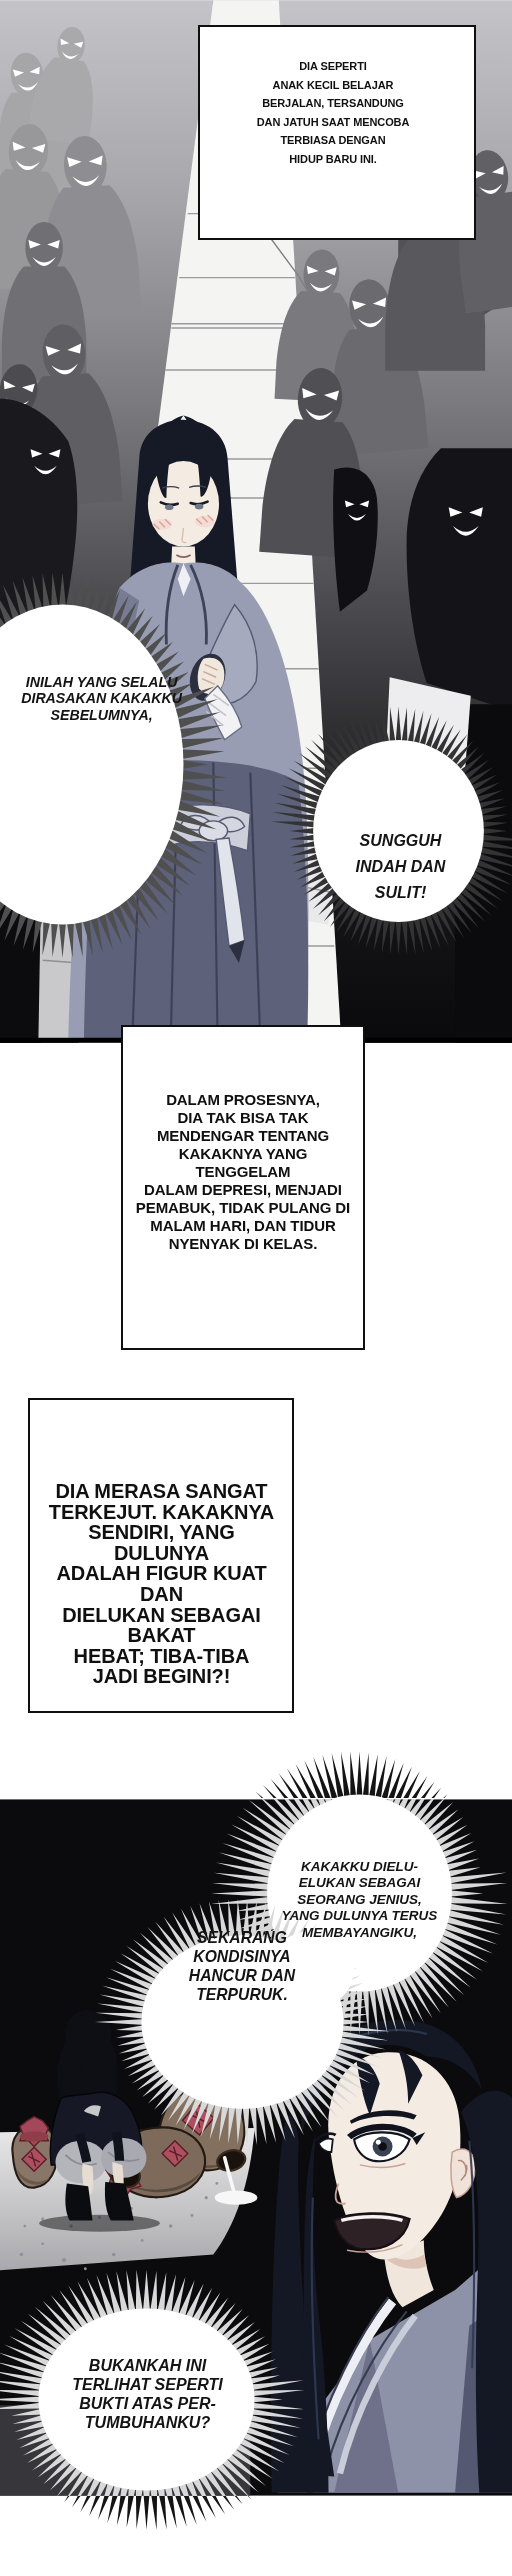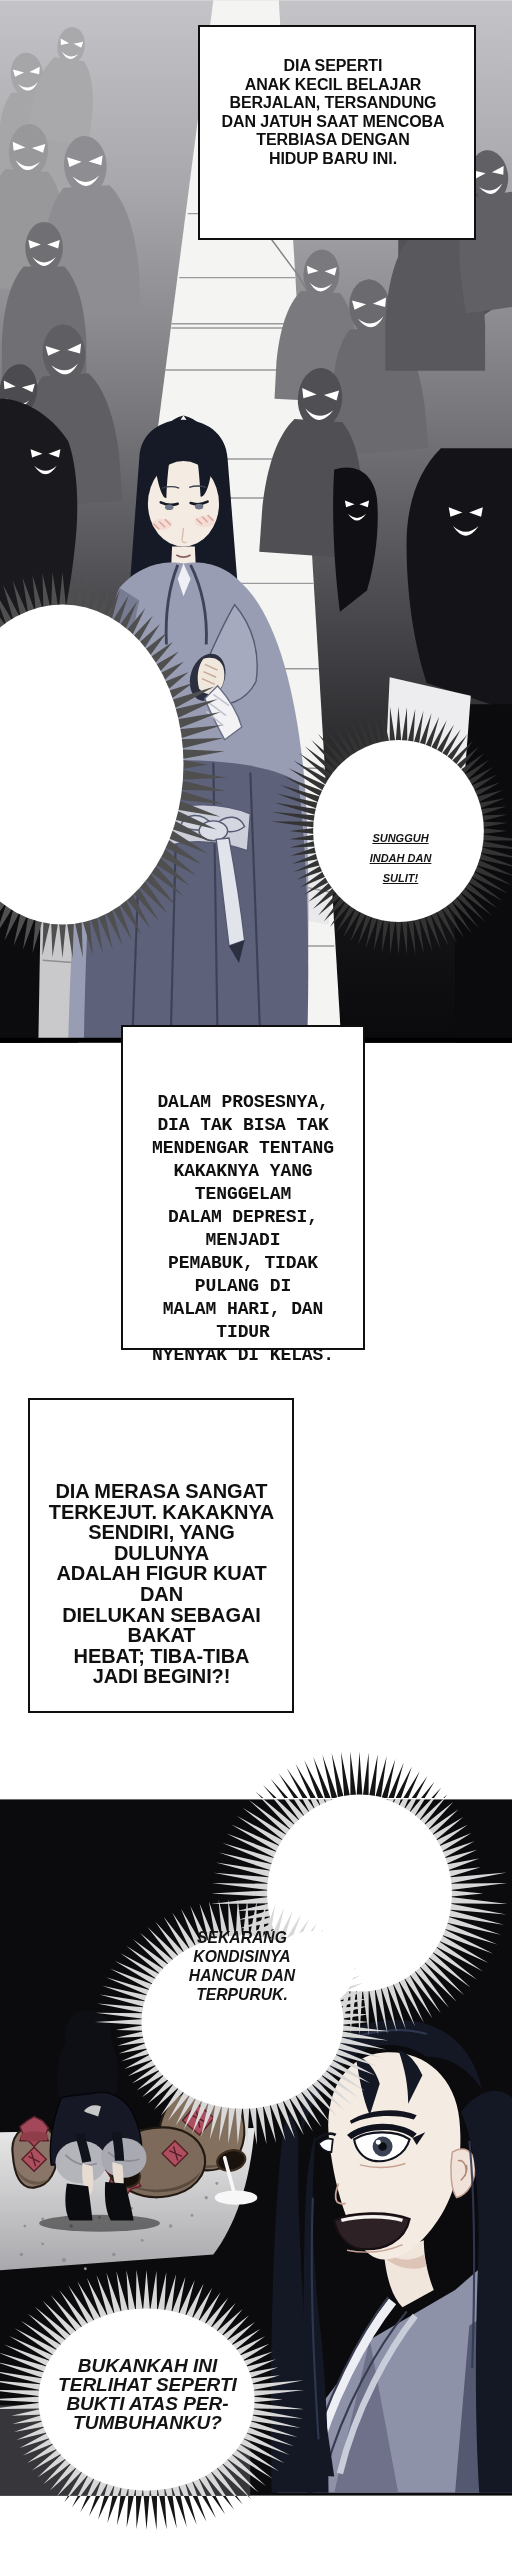--- a/index.html
+++ b/index.html
@@ -209,46 +209,49 @@
         <ellipse cx="300" cy="1168" rx="20" ry="14" fill="#dadce6" stroke="#565a72" stroke-width="2"></ellipse>
         <path d="M304,1180 C310,1230 316,1280 322,1330 L344,1322 C338,1270 330,1222 322,1178 Z" fill="#e2e4ec" stroke="#565a72" stroke-width="2"></path>
         <polygon points="322,1330 344,1322 336,1354" fill="#2b2f3f"></polygon>
       </g>
 
       <rect x="0" y="1459" width="720" height="7" fill="#000000"></rect>
     </svg>
   </section>
 
   <div class="caption-box" style="left:198px;top:25px;width:278px;height:215px;"></div>
-  <div class="cap-text" style="left:212px;top:57px;width:242px;font-size:16px;line-height:18.5px;">DIA SEPERTI
+  <div class="cap-text" style="left:212px;top:57px;width:242px;font-size:11px;line-height:18.5px;">DIA SEPERTI
 ANAK KECIL BELAJAR
 BERJALAN, TERSANDUNG
 DAN JATUH SAAT MENCOBA
 TERBIASA DENGAN
 HIDUP BARU INI.</div>
 
   <div class="burst-wrap" style="left:-107px;top:556px;">
     <svg class="burst-svg" viewBox="0 0 476 586" width="339" height="417">
         <polygon points="442.1,293.0 402.0,300.1 468.9,311.7 401.3,314.3 466.8,330.3 399.9,328.4 463.7,348.6 397.8,342.3 459.7,366.6 395.0,356.0 454.7,384.2 391.5,369.5 448.9,401.4 387.4,382.6 442.1,418.0 382.7,395.4 434.6,434.0 377.3,407.7 426.2,449.3 371.3,419.5 417.1,463.9 364.8,430.7 407.2,477.7 357.7,441.4 396.7,490.6 350.1,451.5 385.6,502.7 342.1,460.8 373.9,513.7 333.6,469.5 361.7,523.8 324.6,477.4 349.0,532.9 315.3,484.5 335.9,540.8 305.7,490.8 322.5,547.7 295.8,496.2 308.7,553.5 285.6,500.8 294.8,558.1 275.3,504.5 280.7,561.6 264.7,507.2 266.5,563.9 254.1,509.1 252.2,565.0 243.4,510.0 238.0,565.0 232.6,510.0 223.9,563.7 221.9,509.1 209.8,561.4 211.3,507.2 196.0,557.9 200.7,504.5 182.5,553.3 190.4,500.8 169.3,547.6 180.2,496.2 156.4,540.8 170.3,490.8 144.0,533.0 160.7,484.5 132.0,524.2 151.4,477.4 120.6,514.4 142.4,469.5 109.7,503.8 133.9,460.8 99.5,492.3 125.9,451.5 89.9,480.0 118.3,441.4 81.0,466.9 111.2,430.7 72.8,453.2 104.7,419.5 65.4,438.9 98.7,407.7 58.8,424.0 93.3,395.4 53.0,408.6 88.6,382.6 48.0,392.8 84.5,369.5 43.8,376.6 81.0,356.0 40.6,360.1 78.2,342.3 10.8,348.9 76.1,328.4 8.9,330.3 74.7,314.3 8.1,311.7 74.0,300.1 8.2,293.0 74.0,285.9 9.3,274.4 74.7,271.7 11.4,256.0 76.1,257.6 14.5,237.8 78.2,243.7 18.4,219.9 81.0,230.0 23.4,202.5 84.5,216.5 29.2,185.4 88.6,203.4 35.8,169.0 93.3,190.6 43.3,153.1 98.7,178.3 51.6,137.9 104.7,166.5 60.7,123.4 111.2,155.3 70.4,109.8 118.3,144.6 80.8,96.9 125.9,134.5 91.9,85.0 133.9,125.2 103.4,74.0 142.4,116.5 115.6,64.0 151.4,108.6 128.1,55.0 160.7,101.5 141.1,47.1 170.3,95.2 154.4,40.3 180.2,89.8 168.0,34.6 190.4,85.2 181.8,30.0 200.7,81.5 195.7,26.6 211.3,78.8 209.8,24.3 221.9,76.9 223.9,23.2 232.6,76.0 238.0,23.2 243.4,76.0 252.0,24.4 254.1,76.9 265.9,26.8 264.7,78.8 279.5,30.3 275.3,81.5 292.9,34.9 285.6,85.2 306.0,40.5 295.8,89.8 318.7,47.3 305.7,95.2 331.0,55.0 315.3,101.5 342.9,63.7 324.6,108.6 354.2,73.4 333.6,116.5 364.9,84.0 342.1,125.2 375.1,95.4 350.1,134.5 384.5,107.6 357.7,144.6 393.3,120.5 364.8,155.3 401.4,134.1 371.3,166.5 408.7,148.4 377.3,178.3 415.3,163.1 382.7,190.6 421.1,178.4 387.4,203.4 451.8,183.4 391.5,216.5 456.5,201.1 395.0,230.0 460.3,219.2 397.8,243.7 463.1,237.5 399.9,257.6 464.9,255.9 401.3,271.7 465.7,274.5 402.0,285.9" fill="#4f4f4f"></polygon>
         <ellipse cx="238" cy="293" rx="170" ry="225" fill="#ffffff"></ellipse>
       </svg>
   </div>
+  <div class="bub-text" style="left:7.1px;top:674px;width:189px;font-size:14.2px;line-height:16.4px;">INILAH YANG SELALU
+DIRASAKAN KAKAKKU
+SEBELUMNYA,</div>
 
   <div class="burst-wrap" style="left:266px;top:693px;">
     <svg class="burst-svg" viewBox="0 0 372 388" width="265" height="276">
         <polygon points="339.0,194.0 301.7,198.4 364.9,207.4 301.1,207.2 363.0,220.6 300.0,215.9 360.1,233.6 298.2,224.5 356.4,246.3 295.9,233.0 351.8,258.6 293.0,241.3 346.4,270.6 289.6,249.3 340.3,282.1 285.6,257.0 333.3,293.0 281.1,264.4 325.7,303.4 276.2,271.5 317.4,313.1 270.8,278.2 308.6,322.2 264.9,284.4 299.1,330.6 258.7,290.2 289.1,338.2 252.0,295.5 278.7,345.0 245.1,300.2 267.9,351.0 237.8,304.5 256.7,356.2 230.3,308.1 245.3,360.5 222.6,311.2 233.6,363.9 214.6,313.7 221.8,366.4 206.6,315.6 209.9,368.1 198.4,316.8 197.9,368.8 190.1,317.4 186.0,368.7 181.9,317.4 174.2,367.6 173.6,316.8 162.5,365.7 165.4,315.6 151.0,362.9 157.4,313.7 139.7,359.2 149.4,311.2 128.8,354.8 141.7,308.1 118.3,349.6 134.2,304.5 108.2,343.6 126.9,300.2 98.5,336.8 120.0,295.5 89.4,329.4 113.3,290.2 80.8,321.4 107.1,284.4 72.9,312.8 101.2,278.2 65.6,303.6 95.8,271.5 58.9,293.9 90.9,264.4 52.9,283.8 86.4,257.0 47.7,273.3 82.4,249.3 43.2,262.5 79.0,241.3 39.5,251.4 76.1,233.0 36.6,240.1 73.8,224.5 34.4,228.7 72.0,215.9 33.1,217.1 70.9,207.2 32.5,205.6 70.3,198.4 32.7,194.0 70.3,189.6 6.8,180.6 70.9,180.8 8.7,167.4 72.0,172.1 11.6,154.4 73.8,163.5 15.3,141.6 76.1,155.0 19.9,129.3 79.0,146.7 25.3,117.3 82.4,138.7 31.5,105.8 86.4,131.0 38.4,94.8 90.9,123.6 46.0,84.4 95.8,116.5 54.3,74.7 101.2,109.8 63.2,65.6 107.1,103.6 72.7,57.2 113.3,97.8 82.7,49.6 120.0,92.5 93.1,42.7 126.9,87.8 104.0,36.7 134.2,83.5 115.1,31.5 141.7,79.9 126.6,27.2 149.4,76.8 138.3,23.8 157.4,74.3 150.1,21.3 165.4,72.4 162.1,19.6 173.6,71.2 174.0,18.9 181.9,70.6 186.0,19.0 190.1,70.6 197.9,20.1 198.4,71.2 209.6,22.0 206.6,72.4 221.1,24.8 214.6,74.3 232.4,28.5 222.6,76.8 243.3,32.9 230.3,79.9 253.8,38.2 237.8,83.5 264.0,44.2 245.1,87.8 273.6,50.9 252.0,92.5 282.8,58.3 258.7,97.8 291.4,66.4 264.9,103.6 299.3,75.0 270.8,109.8 306.7,84.2 276.2,116.5 313.3,93.9 281.1,123.6 319.3,104.0 285.6,131.0 324.5,114.5 289.6,138.7 329.0,125.4 293.0,146.7 332.8,136.5 295.9,155.0 335.7,147.8 298.2,163.5 337.9,159.3 300.0,172.1 339.2,170.8 301.1,180.8 339.8,182.4 301.7,189.6" fill="#333333"></polygon>
         <ellipse cx="186" cy="194" rx="120" ry="128" fill="#ffffff"></ellipse>
       </svg>
   </div>
-  <div class="bub-text" style="left:324px;top:828px;width:153px;font-size:11px;line-height:20px;text-decoration:underline;">SUNGGUH
+  <div class="bub-text" style="left:324px;top:828px;width:153px;font-size:16px;line-height:26px;">SUNGGUH
 INDAH DAN
 SULIT!</div>
 
   <div class="caption-box" style="left:121px;top:1025px;width:244px;height:325px;"></div>
-  <div class="cap-text" style="left:134px;top:1091px;width:218px;font-size:18px;line-height:23px;font-family:Liberation Mono, monospace;">DALAM PROSESNYA,
+  <div class="cap-text" style="left:134px;top:1091px;width:218px;font-size:15px;line-height:18px;">DALAM PROSESNYA,
 DIA TAK BISA TAK
 MENDENGAR TENTANG
 KAKAKNYA YANG TENGGELAM
 DALAM DEPRESI, MENJADI
 PEMABUK, TIDAK PULANG DI
 MALAM HARI, DAN TIDUR
 NYENYAK DI KELAS.</div>
 
   <div class="caption-box" style="left:28px;top:1398px;width:266px;height:315px;"></div>
   <div class="cap-text" style="left:41px;top:1481px;width:241px;font-size:20px;line-height:20.6px;">DIA MERASA SANGAT
@@ -387,20 +390,25 @@
         <ellipse cx="216" cy="224" rx="130" ry="138" fill="#ffffff"></ellipse>
       </svg>
   </div>
   <div class="clip" style="left:206px;top:1799px;width:307px;height:253px;">
     <svg class="burst-svg" style="left:0;top:-65px;" viewBox="0 0 432 448" width="307" height="319">
         <polygon points="390.0,224.0 341.4,228.5 424.7,238.8 340.8,237.6 422.4,253.5 339.6,246.6 419.2,267.9 337.9,255.5 415.1,281.9 335.6,264.3 410.1,295.6 332.7,272.9 404.2,308.9 329.3,281.2 397.4,321.7 325.3,289.3 389.9,333.9 320.9,297.0 381.6,345.5 316.0,304.5 372.6,356.5 310.6,311.5 363.0,366.7 304.7,318.2 352.7,376.2 298.4,324.4 341.9,384.9 291.8,330.1 330.6,392.8 284.8,335.4 318.8,399.9 277.5,340.1 306.7,406.1 269.9,344.3 294.2,411.3 262.0,347.9 281.4,415.7 254.0,350.9 268.5,419.1 245.7,353.4 255.4,421.6 237.3,355.2 242.3,423.1 228.8,356.5 229.1,423.7 220.3,357.1 216.0,423.4 211.7,357.1 203.0,422.1 203.2,356.5 190.2,419.9 194.7,355.2 177.6,416.8 186.3,353.4 165.2,412.9 178.0,350.9 153.3,408.1 170.0,347.9 141.7,402.4 162.1,344.3 130.6,396.0 154.5,340.1 119.9,388.8 147.2,335.4 109.8,381.0 140.2,330.1 100.3,372.4 133.6,324.4 91.4,363.2 127.3,318.2 83.2,353.5 121.4,311.5 75.7,343.2 116.0,304.5 68.9,332.5 111.1,297.0 62.8,321.3 106.7,289.3 57.6,309.8 102.7,281.2 53.1,298.0 99.3,272.9 49.4,285.9 96.4,264.3 46.5,273.6 94.1,255.5 44.5,261.3 92.4,246.6 43.2,248.8 91.2,237.6 6.9,238.8 90.6,228.5 7.2,224.0 90.6,219.5 8.5,209.3 91.2,210.4 10.8,194.7 92.4,201.4 14.0,180.4 94.1,192.5 18.1,166.4 96.4,183.7 23.1,152.8 99.3,175.1 29.0,139.6 102.7,166.8 35.6,126.9 106.7,158.7 43.1,114.7 111.1,151.0 51.4,103.2 116.0,143.5 60.3,92.3 121.4,136.5 69.9,82.1 127.3,129.8 80.1,72.7 133.6,123.6 90.9,64.0 140.2,117.9 102.1,56.1 147.2,112.6 113.8,49.1 154.5,107.9 125.9,43.0 162.1,103.7 138.3,37.8 170.0,100.1 151.0,33.5 178.0,97.1 163.8,30.1 186.3,94.6 176.8,27.6 194.7,92.8 189.9,26.1 203.2,91.5 203.0,25.5 211.7,90.9 216.0,25.8 220.3,90.9 228.9,27.1 228.8,91.5 241.7,29.3 237.3,92.8 254.2,32.3 245.7,94.6 266.4,36.3 254.0,97.1 278.3,41.1 262.0,100.1 289.8,46.7 269.9,103.7 300.9,53.1 277.5,107.9 311.5,60.2 284.8,112.6 321.5,68.0 291.8,117.9 330.9,76.5 298.4,123.6 339.7,85.7 304.7,129.8 347.9,95.4 310.6,136.5 355.4,105.6 316.0,143.5 362.1,116.2 320.9,151.0 368.1,127.3 325.3,158.7 373.4,138.8 329.3,166.8 377.8,150.5 332.7,175.1 381.5,162.5 335.6,183.7 384.3,174.7 337.9,192.5 386.4,187.0 339.6,201.4 423.2,194.4 340.8,210.4 423.9,209.2 341.4,219.5" fill="#d8d8d8"></polygon>
         <ellipse cx="216" cy="224" rx="130" ry="138" fill="#ffffff"></ellipse>
       </svg>
   </div>
   <div class="bridge" style="left:269px;top:1931px;width:85px;height:78px;"></div>
+  <div class="bub-text" style="left:274px;top:1859px;width:171px;font-size:13.5px;line-height:16.4px;">KAKAKKU DIELU-
+ELUKAN SEBAGAI
+SEORANG JENIUS,
+YANG DULUNYA TERUS
+MEMBAYANGIKU,</div>
 
   <div class="burst-wrap" style="left:90px;top:1884px;">
     <svg class="burst-svg" viewBox="0 0 428 388" width="305" height="276">
         <polygon points="392.3,194.0 350.9,198.1 420.8,207.1 350.3,206.3 418.7,220.0 348.9,214.4 415.5,232.7 347.0,222.5 411.4,245.1 344.3,230.4 406.3,257.2 341.1,238.1 400.4,268.8 337.2,245.6 393.5,280.1 332.7,252.9 385.9,290.8 327.6,259.8 377.4,301.0 322.0,266.5 368.2,310.6 315.8,272.8 358.3,319.5 309.2,278.7 347.8,327.8 302.1,284.2 336.7,335.3 294.5,289.2 325.1,342.1 286.6,293.8 313.0,348.1 278.3,297.9 300.5,353.4 269.7,301.6 287.7,357.8 260.9,304.6 274.6,361.4 251.8,307.2 261.3,364.1 242.5,309.2 247.8,366.0 233.1,310.6 234.3,367.0 223.6,311.4 220.7,367.2 214.0,311.7 207.3,366.5 204.4,311.4 193.9,365.0 194.9,310.6 180.8,362.7 185.5,309.2 167.9,359.6 176.2,307.2 155.3,355.7 167.1,304.6 143.1,351.0 158.3,301.6 131.3,345.6 149.7,297.9 120.0,339.5 141.4,293.8 109.3,332.7 133.5,289.2 99.1,325.3 125.9,284.2 89.6,317.3 118.8,278.7 80.7,308.8 112.2,272.8 72.6,299.8 106.0,266.5 65.2,290.4 100.4,259.8 58.5,280.5 95.3,252.9 52.7,270.4 90.8,245.6 47.8,259.9 86.9,238.1 43.6,249.2 83.7,230.4 40.4,238.3 81.0,222.5 38.0,227.3 79.1,214.4 36.4,216.2 77.7,206.3 35.8,205.1 77.1,198.1 6.3,194.0 77.1,189.9 7.5,181.0 77.7,181.7 9.7,168.1 79.1,173.6 12.8,155.4 81.0,165.5 16.9,143.0 83.7,157.6 22.0,131.0 86.9,149.9 27.9,119.3 90.8,142.4 34.8,108.1 95.3,135.1 42.4,97.4 100.4,128.2 50.9,87.2 106.0,121.5 60.0,77.7 112.2,115.2 69.9,68.7 118.8,109.3 80.4,60.5 125.9,103.8 91.5,53.0 133.5,98.8 103.1,46.2 141.4,94.2 115.2,40.1 149.7,90.1 127.6,34.9 158.3,86.4 140.5,30.5 167.1,83.4 153.5,26.9 176.2,80.8 166.8,24.2 185.5,78.8 180.3,22.3 194.9,77.4 193.8,21.3 204.4,76.6 207.3,21.1 214.0,76.3 220.7,21.8 223.6,76.6 234.0,23.3 233.1,77.4 247.2,25.6 242.5,78.8 260.0,28.7 251.8,80.8 272.6,32.7 260.9,83.4 284.8,37.3 269.7,86.4 296.6,42.7 278.3,90.1 307.8,48.8 286.6,94.2 318.6,55.6 294.5,98.8 328.7,62.9 302.1,103.8 338.2,70.9 309.2,109.3 347.1,79.4 315.8,115.2 355.2,88.4 322.0,121.5 362.6,97.8 327.6,128.2 369.2,107.6 332.7,135.1 375.0,117.8 337.2,142.4 379.9,128.3 341.1,149.9 384.1,138.9 344.3,157.6 387.3,149.8 347.0,165.5 389.7,160.8 348.9,173.6 391.2,171.9 350.3,181.7 391.9,183.0 350.9,189.9" fill="#d8d8d8"></polygon>
         <ellipse cx="214" cy="194" rx="142" ry="122" fill="#ffffff"></ellipse>
       </svg>
   </div>
   <div class="bub-text" style="left:162px;top:1928px;width:160px;font-size:15.7px;line-height:19px;">SEKARANG
 KONDISINYA
 HANCUR DAN
@@ -411,19 +419,19 @@
         <polygon points="421.6,206.0 376.6,210.2 452.8,219.6 375.9,218.6 450.5,233.0 374.5,227.0 447.2,246.2 372.5,235.2 442.9,259.2 369.8,243.4 437.6,271.8 366.5,251.3 431.4,283.9 362.5,259.0 424.4,295.7 357.9,266.5 416.4,306.9 352.7,273.7 407.6,317.6 346.9,280.6 398.1,327.6 340.6,287.2 387.9,337.0 333.7,293.3 376.9,345.8 326.4,299.1 365.4,353.8 318.6,304.4 353.3,361.1 310.4,309.3 340.7,367.6 301.9,313.7 327.7,373.2 293.0,317.5 314.3,378.1 283.8,320.9 300.6,382.1 274.4,323.7 286.7,385.3 264.7,326.0 272.6,387.6 254.9,327.7 258.4,389.0 245.0,328.9 244.2,389.6 235.0,329.4 230.0,389.3 225.0,329.4 215.9,388.1 215.0,328.9 202.0,386.1 205.1,327.7 188.3,383.3 195.3,326.0 174.9,379.7 185.6,323.7 161.8,375.2 176.2,320.9 149.2,370.1 167.0,317.5 137.0,364.2 158.1,313.7 125.3,357.6 149.6,309.3 114.3,350.4 141.4,304.4 103.8,342.5 133.6,299.1 94.0,334.1 126.3,293.3 84.9,325.1 119.4,287.2 76.6,315.7 113.1,280.6 69.0,305.8 107.3,273.7 62.2,295.5 102.1,266.5 56.3,284.9 97.5,259.0 51.3,274.1 93.5,251.3 47.1,263.0 90.2,243.4 43.8,251.7 87.5,235.2 41.3,240.3 85.5,227.0 39.8,228.9 84.1,218.6 6.9,219.6 83.4,210.2 7.1,206.0 83.4,201.8 8.3,192.5 84.1,193.4 10.6,179.1 85.5,185.0 13.9,166.0 87.5,176.8 18.2,153.1 90.2,168.6 23.4,140.6 93.5,160.7 29.6,128.5 97.5,153.0 36.6,116.8 102.1,145.5 44.5,105.7 107.3,138.3 53.2,95.1 113.1,131.4 62.7,85.1 119.4,124.8 72.9,75.7 126.3,118.7 83.8,67.0 133.6,112.9 95.3,59.0 141.4,107.6 107.3,51.8 149.6,102.7 119.9,45.4 158.1,98.3 132.8,39.7 167.0,94.5 146.1,34.9 176.2,91.1 159.7,30.9 185.6,88.3 173.6,27.8 195.3,86.0 187.6,25.5 205.1,84.3 201.7,24.1 215.0,83.1 215.9,23.5 225.0,82.6 230.0,23.8 235.0,82.6 244.0,25.0 245.0,83.1 257.9,27.0 254.9,84.3 271.5,29.8 264.7,86.0 284.8,33.4 274.4,88.3 297.8,37.8 283.8,91.1 310.4,42.9 293.0,94.5 322.5,48.8 301.9,98.3 334.1,55.3 310.4,102.7 345.1,62.5 318.6,107.6 355.5,70.3 326.4,112.9 365.2,78.7 333.7,118.7 374.3,87.6 340.6,124.8 382.6,97.0 346.9,131.4 390.1,106.8 352.7,138.3 396.8,117.0 357.9,145.5 402.7,127.6 362.5,153.0 407.7,138.4 366.5,160.7 411.9,149.4 369.8,168.6 415.2,160.6 372.5,176.8 417.6,171.9 374.5,185.0 451.2,178.9 375.9,193.4 452.0,192.5 376.6,201.8" fill="#d8d8d8"></polygon>
         <ellipse cx="230" cy="206" rx="152" ry="128" fill="#ffffff"></ellipse>
       </svg>
   </div>
   <div class="clip" style="left:-17px;top:2496px;width:327px;height:51px;">
     <svg class="burst-svg" style="left:0;top:-243px;" viewBox="0 0 460 412" width="327" height="293">
         <polygon points="421.6,206.0 376.6,210.2 452.8,219.6 375.9,218.6 450.5,233.0 374.5,227.0 447.2,246.2 372.5,235.2 442.9,259.2 369.8,243.4 437.6,271.8 366.5,251.3 431.4,283.9 362.5,259.0 424.4,295.7 357.9,266.5 416.4,306.9 352.7,273.7 407.6,317.6 346.9,280.6 398.1,327.6 340.6,287.2 387.9,337.0 333.7,293.3 376.9,345.8 326.4,299.1 365.4,353.8 318.6,304.4 353.3,361.1 310.4,309.3 340.7,367.6 301.9,313.7 327.7,373.2 293.0,317.5 314.3,378.1 283.8,320.9 300.6,382.1 274.4,323.7 286.7,385.3 264.7,326.0 272.6,387.6 254.9,327.7 258.4,389.0 245.0,328.9 244.2,389.6 235.0,329.4 230.0,389.3 225.0,329.4 215.9,388.1 215.0,328.9 202.0,386.1 205.1,327.7 188.3,383.3 195.3,326.0 174.9,379.7 185.6,323.7 161.8,375.2 176.2,320.9 149.2,370.1 167.0,317.5 137.0,364.2 158.1,313.7 125.3,357.6 149.6,309.3 114.3,350.4 141.4,304.4 103.8,342.5 133.6,299.1 94.0,334.1 126.3,293.3 84.9,325.1 119.4,287.2 76.6,315.7 113.1,280.6 69.0,305.8 107.3,273.7 62.2,295.5 102.1,266.5 56.3,284.9 97.5,259.0 51.3,274.1 93.5,251.3 47.1,263.0 90.2,243.4 43.8,251.7 87.5,235.2 41.3,240.3 85.5,227.0 39.8,228.9 84.1,218.6 6.9,219.6 83.4,210.2 7.1,206.0 83.4,201.8 8.3,192.5 84.1,193.4 10.6,179.1 85.5,185.0 13.9,166.0 87.5,176.8 18.2,153.1 90.2,168.6 23.4,140.6 93.5,160.7 29.6,128.5 97.5,153.0 36.6,116.8 102.1,145.5 44.5,105.7 107.3,138.3 53.2,95.1 113.1,131.4 62.7,85.1 119.4,124.8 72.9,75.7 126.3,118.7 83.8,67.0 133.6,112.9 95.3,59.0 141.4,107.6 107.3,51.8 149.6,102.7 119.9,45.4 158.1,98.3 132.8,39.7 167.0,94.5 146.1,34.9 176.2,91.1 159.7,30.9 185.6,88.3 173.6,27.8 195.3,86.0 187.6,25.5 205.1,84.3 201.7,24.1 215.0,83.1 215.9,23.5 225.0,82.6 230.0,23.8 235.0,82.6 244.0,25.0 245.0,83.1 257.9,27.0 254.9,84.3 271.5,29.8 264.7,86.0 284.8,33.4 274.4,88.3 297.8,37.8 283.8,91.1 310.4,42.9 293.0,94.5 322.5,48.8 301.9,98.3 334.1,55.3 310.4,102.7 345.1,62.5 318.6,107.6 355.5,70.3 326.4,112.9 365.2,78.7 333.7,118.7 374.3,87.6 340.6,124.8 382.6,97.0 346.9,131.4 390.1,106.8 352.7,138.3 396.8,117.0 357.9,145.5 402.7,127.6 362.5,153.0 407.7,138.4 366.5,160.7 411.9,149.4 369.8,168.6 415.2,160.6 372.5,176.8 417.6,171.9 374.5,185.0 451.2,178.9 375.9,193.4 452.0,192.5 376.6,201.8" fill="#141414"></polygon>
         <ellipse cx="230" cy="206" rx="152" ry="128" fill="#ffffff"></ellipse>
       </svg>
   </div>
-  <div class="bub-text" style="left:53px;top:2356px;width:189px;font-size:19px;line-height:19px;">BUKANKAH INI
+  <div class="bub-text" style="left:53px;top:2356px;width:189px;font-size:16px;line-height:19px;">BUKANKAH INI
 TERLIHAT SEPERTI
 BUKTI ATAS PER-
 TUMBUHANKU?</div>
 
 </div>
 
 
 </body></html>

